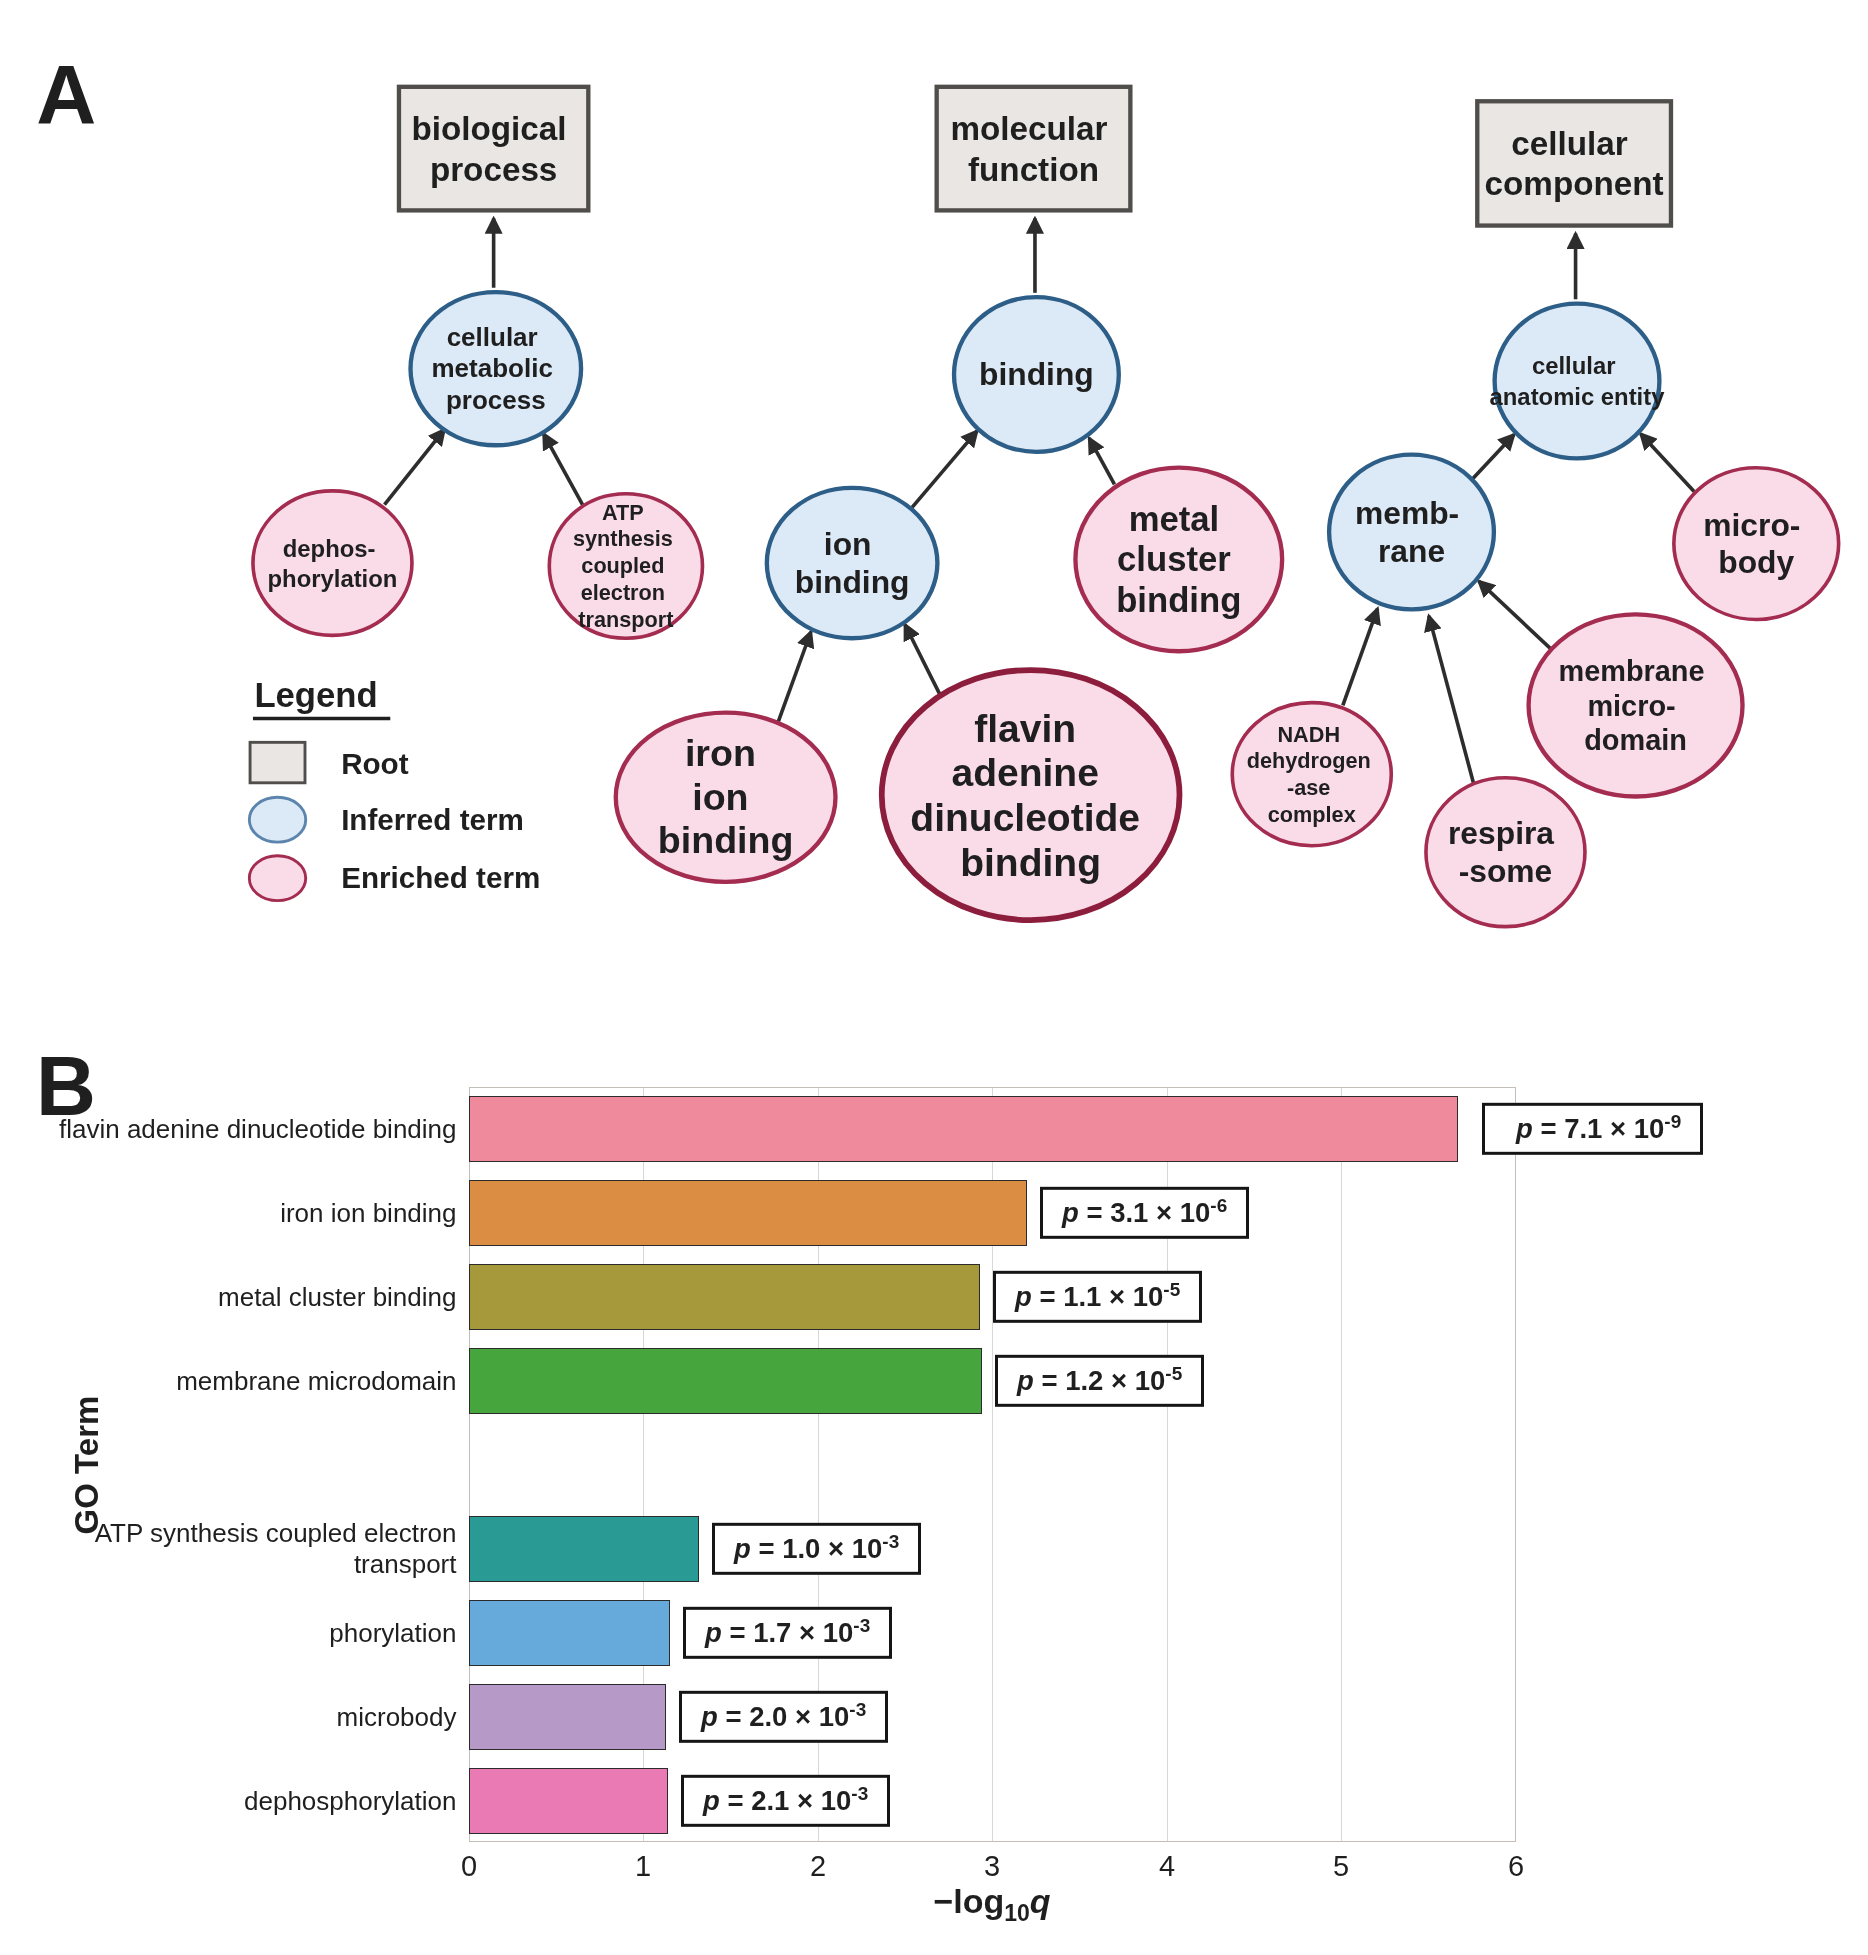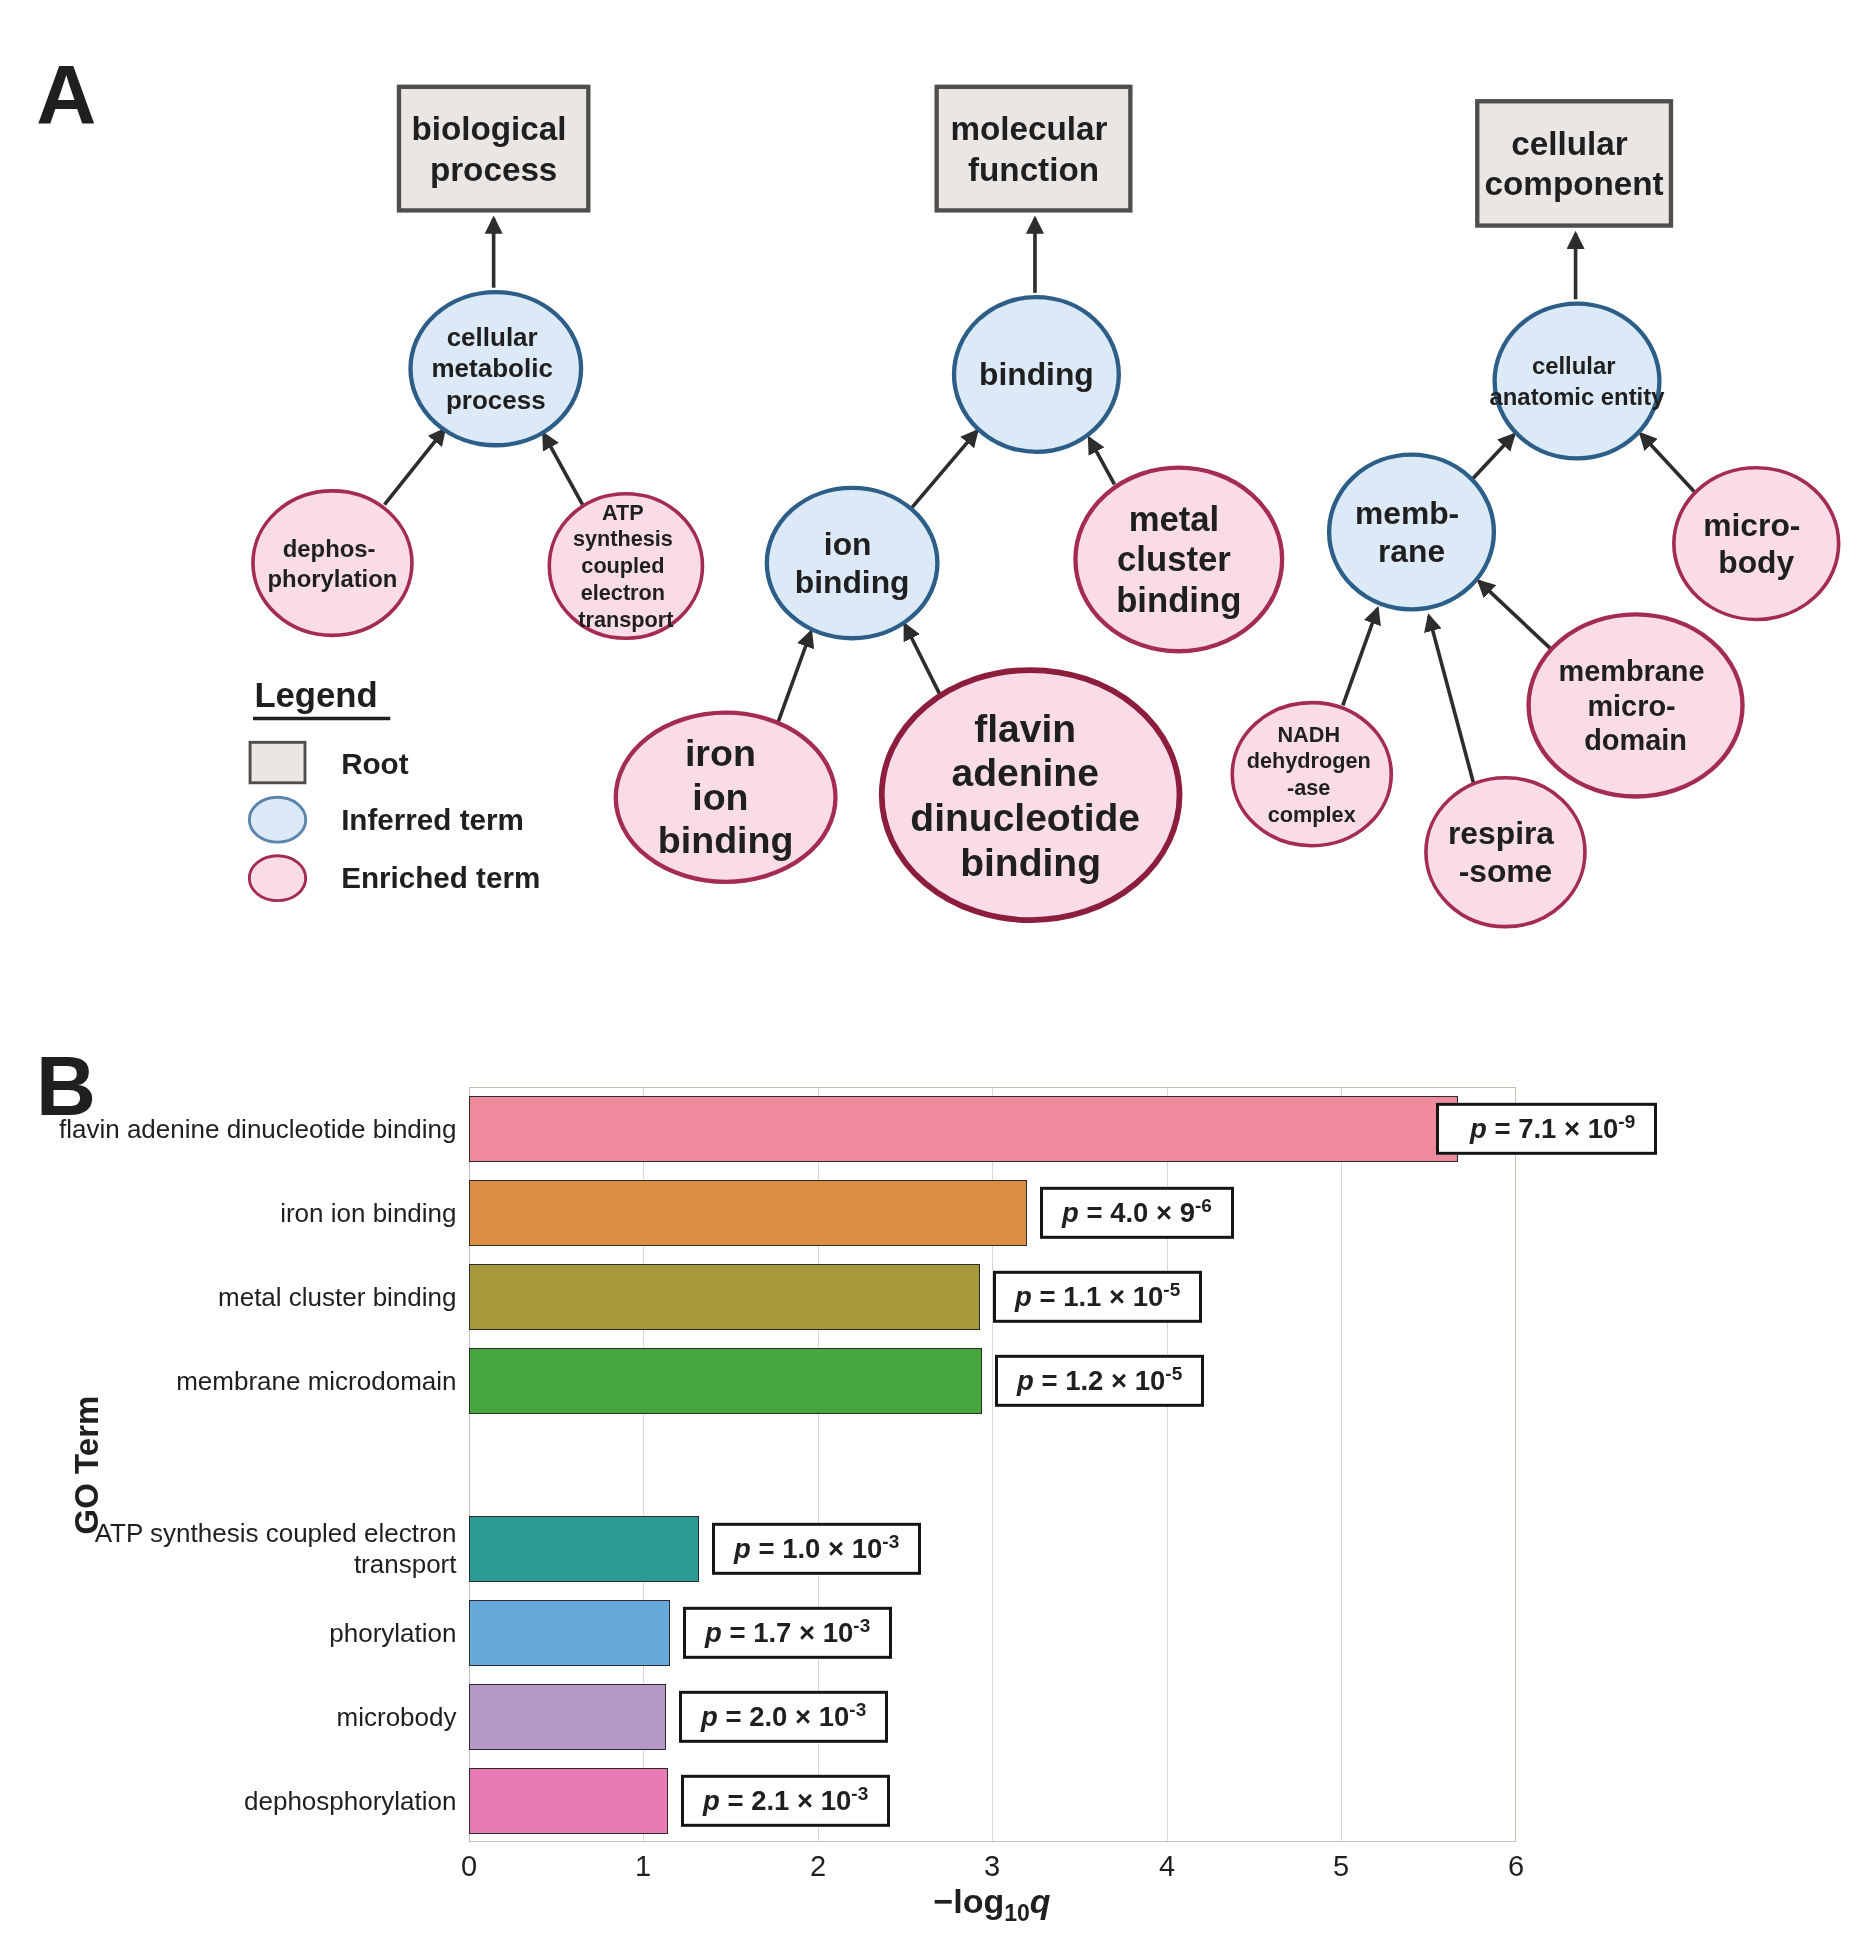--- a/index.html
+++ b/index.html
@@ -208,26 +208,26 @@
     <div class="gridline" style="left:173px;"></div>
     <div class="gridline" style="left:348px;"></div>
     <div class="gridline" style="left:522px;"></div>
     <div class="gridline" style="left:697px;"></div>
     <div class="gridline" style="left:871px;"></div>
   </div>
 
   <div class="bar-row" style="top:1087px;">
     <div class="ylabel">flavin adenine dinucleotide binding</div>
     <div class="bar" style="width: 989px; background: rgb(239, 138, 156);"></div>
-    <div class="pbox" style="left: 1436px; padding-left: 31px;"><i>p</i><span> = 7.1 × 10</span><sup>-9</sup></div>
+    <div class="pbox" style="left: 1482px; padding-left: 31px;"><i>p</i><span> = 7.1 × 10</span><sup>-9</sup></div>
   </div>
   <div class="bar-row" style="top:1171px;">
     <div class="ylabel">iron ion binding</div>
     <div class="bar" style="width: 558px; background: rgb(220, 141, 68);"></div>
-    <div class="pbox" style="left: 1040px;"><i>p</i><span> = 4.0 × 9</span><sup>-6</sup></div>
+    <div class="pbox" style="left: 1040px;"><i>p</i><span> = 3.1 × 10</span><sup>-6</sup></div>
   </div>
   <div class="bar-row" style="top:1255px;">
     <div class="ylabel">metal cluster binding</div>
     <div class="bar" style="width: 511px; background: rgb(166, 153, 60);"></div>
     <div class="pbox" style="left: 993px;"><i>p</i><span> = 1.1 × 10</span><sup>-5</sup></div>
   </div>
   <div class="bar-row" style="top:1339px;">
     <div class="ylabel">membrane microdomain</div>
     <div class="bar" style="width: 513px; background: rgb(70, 165, 60);"></div>
     <div class="pbox" style="left: 995px;"><i>p</i><span> = 1.2 × 10</span><sup>-5</sup></div>

